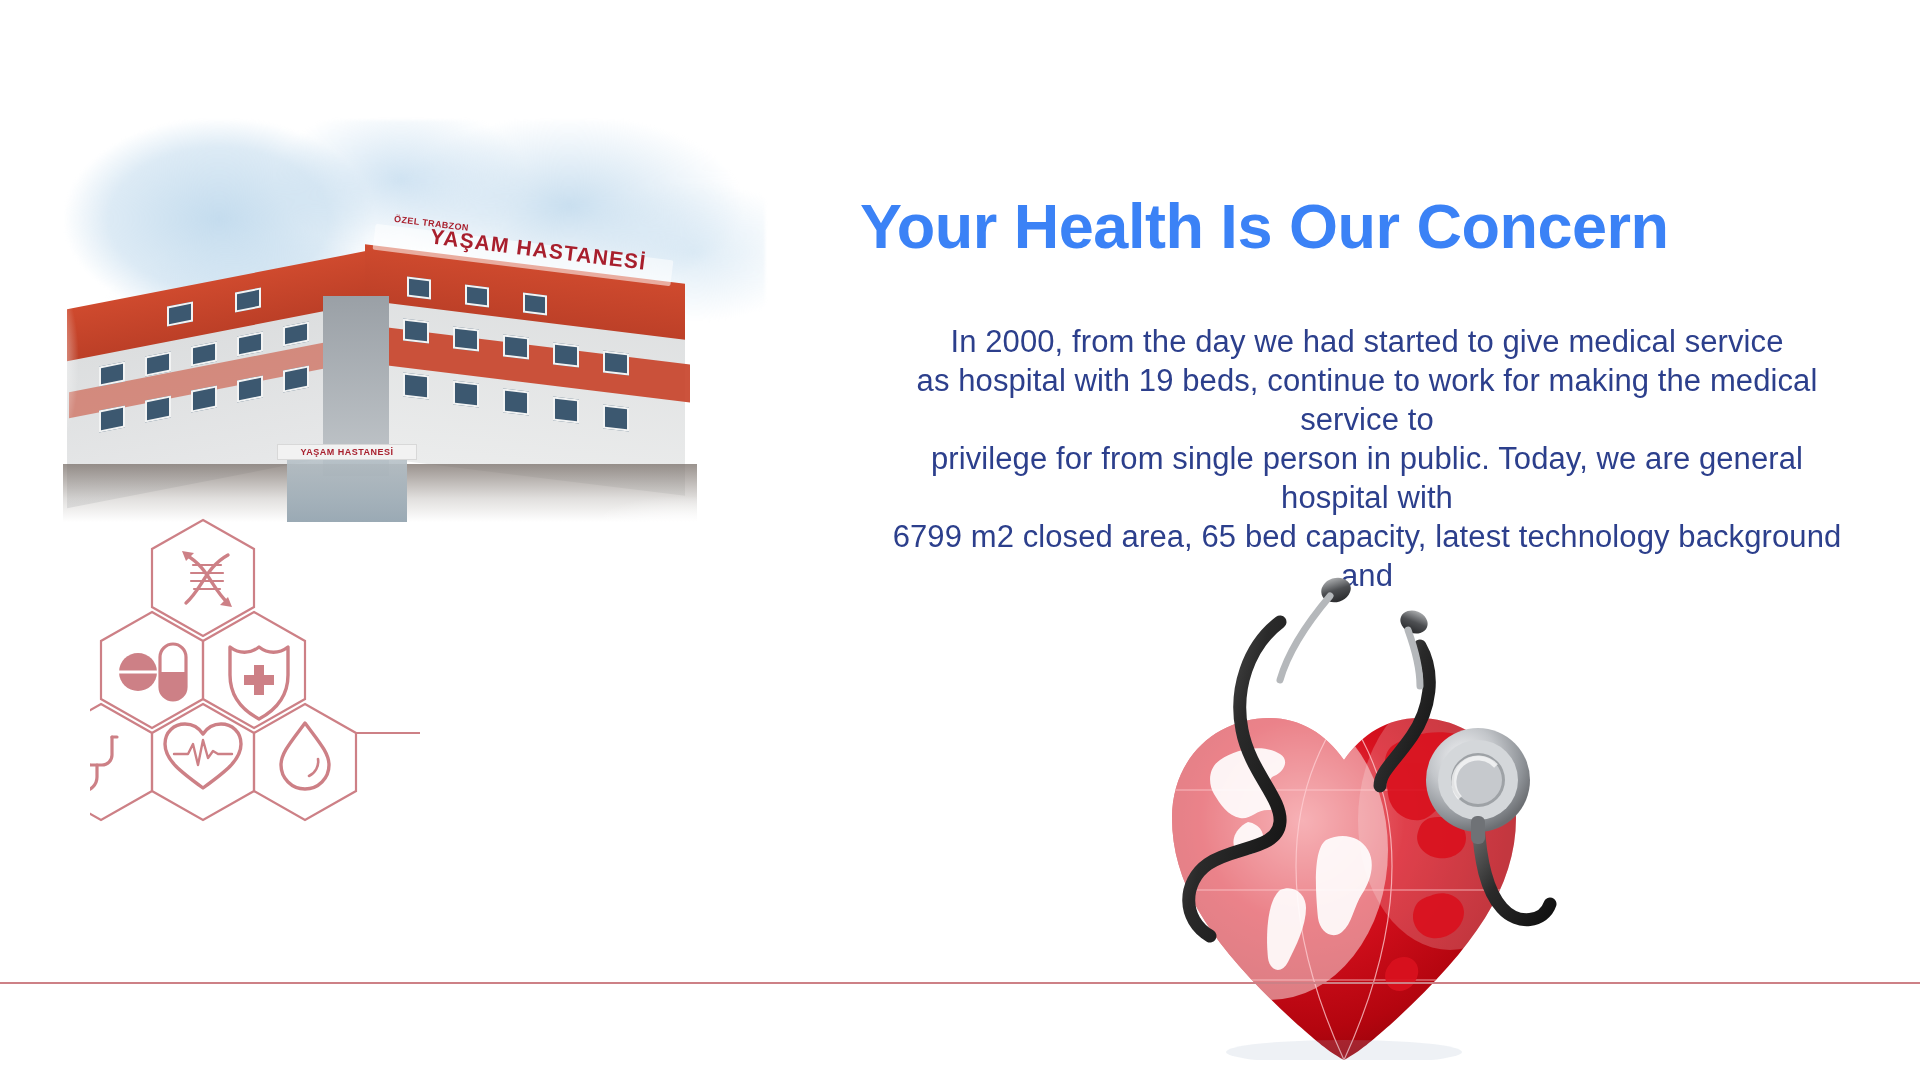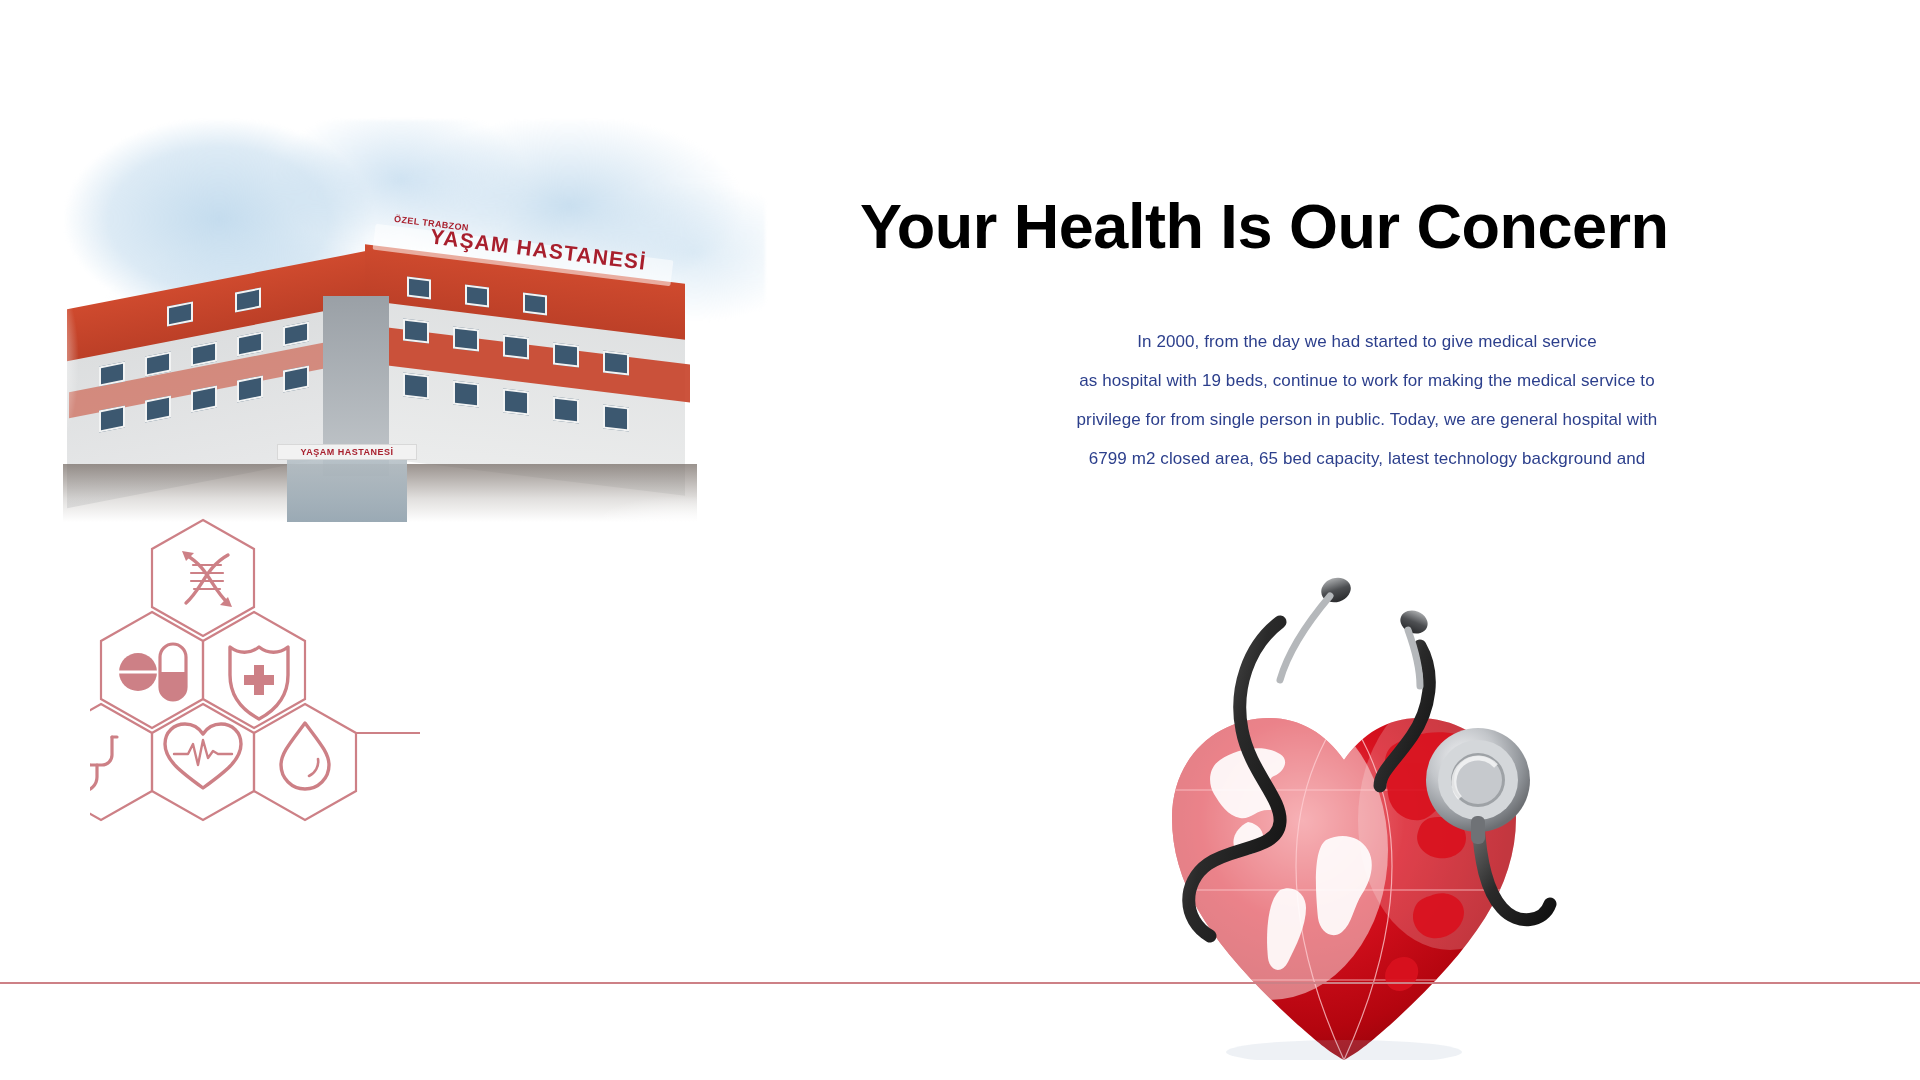--- a/index.html
+++ b/index.html
@@ -192,31 +192,31 @@
   }
 
   
   .copy {
     position: absolute;
     left: 860px;
     top: 195px;
     width: 1014px;
   }
   .headline {
-    color: #000000;
+    color: #3b82f6;
     font-size: 63px;
     font-weight: bold;
     letter-spacing: -0.5px;
     line-height: 1.0;
     margin: 0;
     white-space: nowrap;
   }
   .paragraph {
     color: #2c3f8c;
-    font-size: 17px;
+    font-size: 31px;
     line-height: 39px;
     text-align: center;
     margin: 0;
     padding: 0 18px;
     letter-spacing: .1px;
   }
   .spacer-1 { height: 64px; }
 
   
   .hex-cluster {

